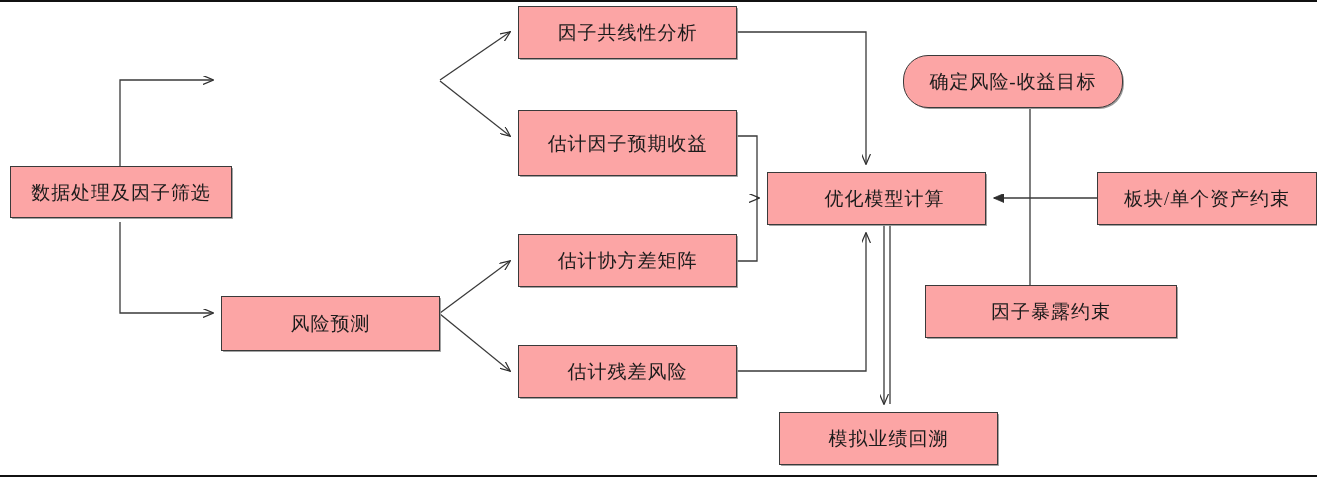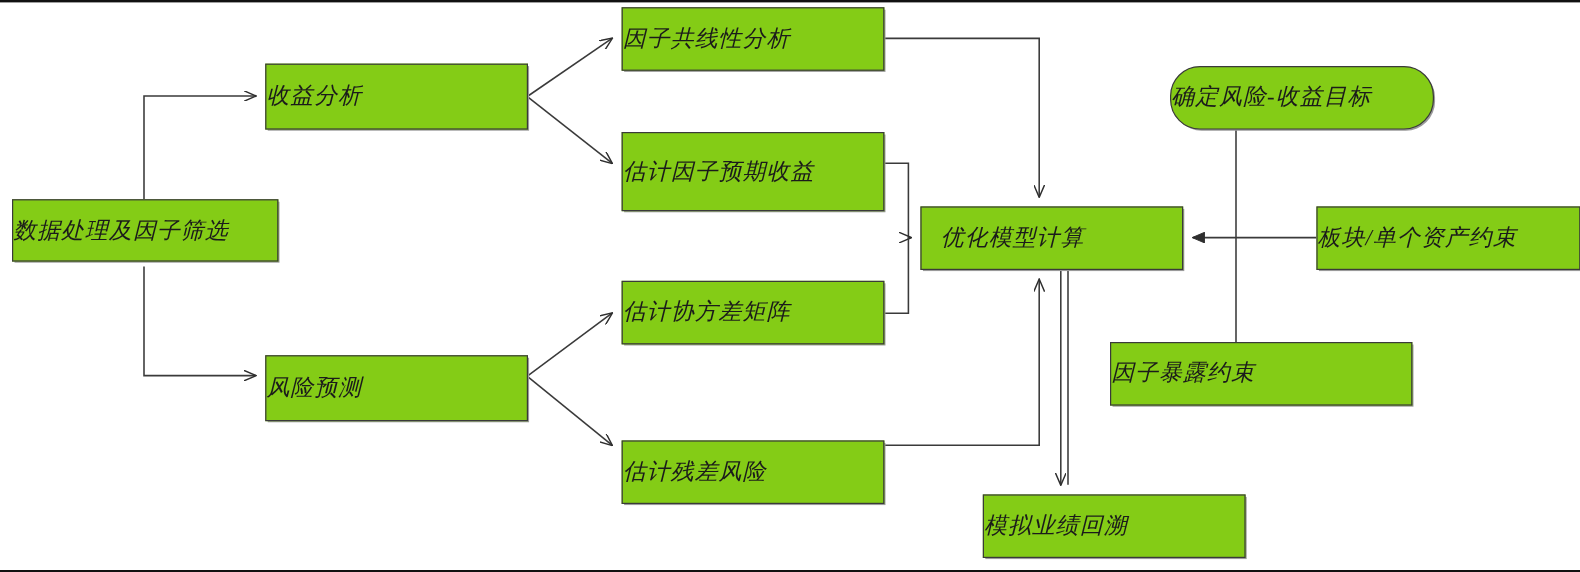--- a/index.html
+++ b/index.html
@@ -22,29 +22,29 @@
     left: 0;
     top: 0;
     width: 1317px;
     height: 477px;
     pointer-events: none;
   }
   .node {
     position: absolute;
     box-sizing: border-box;
     border: 1.2px solid #3a3a3a;
-    background: #84cc16;
+    background: #fca5a5;
     display: flex;
     align-items: center;
+    justify-content: center;
     color: #1b1b1b;
     letter-spacing: 0.06em;
     white-space: nowrap;
     z-index: 2;
     box-shadow: 1.5px 1.5px 0 -0.6px #9a9a9a;
-    font-style: italic;
   }
   .node .label {
     line-height: 1;
     font-size: 19px;
   }
   .topline {
     position: absolute;
     left: 0;
     top: 0;
     width: 1317px;
@@ -108,57 +108,54 @@
       <path d="M884,225 L884,404" marker-end="url(#ah)"></path>
       <path d="M890,225 L890,404"></path>
 
     </g>
   </svg>
 
   <div class="node" style="left:10px;top:166px;width:222px;height:52px;">
     <span class="label">数据处理及因子筛选</span>
   </div>
 
-  <div class="node" style="left:221px;top:53px;width:219px;height:55px;">
-    <span class="label">收益分析</span>
-  </div>
 
   <div class="node" style="left:221px;top:296px;width:219px;height:55px;">
     <span class="label">风险预测</span>
   </div>
 
   <div class="node" style="left:518px;top:6px;width:219px;height:53px;">
     <span class="label">因子共线性分析</span>
   </div>
 
   <div class="node" style="left:518px;top:110px;width:219px;height:66px;">
     <span class="label">估计因子预期收益</span>
   </div>
 
   <div class="node" style="left:518px;top:234px;width:219px;height:53px;">
     <span class="label">估计协方差矩阵</span>
   </div>
 
-  <div class="node" style="left:518px;top:345px;width:219px;height:53px;margin-top:22px;">
+  <div class="node" style="left:518px;top:345px;width:219px;height:53px;">
     <span class="label">估计残差风险</span>
   </div>
 
   <div class="node" style="left:767px;top:172px;width:219px;height:53px;padding-left:16px;">
     <span class="label">优化模型计算</span>
   </div>
 
-  <div class="node" style="left:975px;top:55px;width:220px;height:53px;border-radius:25px;">
+  <div class="node" style="left:903px;top:55px;width:220px;height:53px;border-radius:25px;">
     <span class="label">确定风险-收益目标</span>
   </div>
 
   <div class="node" style="left:1097px;top:172px;width:220px;height:53px;">
     <span class="label">板块/单个资产约束</span>
   </div>
 
   <div class="node" style="left:925px;top:285px;width:252px;height:53px;">
     <span class="label">因子暴露约束</span>
   </div>
 
-  <div class="node" style="left:779px;top:412px;width:219px;height:53px;margin-left:40px;">
+  <div class="node" style="left:779px;top:412px;width:219px;height:53px;">
     <span class="label">模拟业绩回溯</span>
   </div>
 
 </div>
 
 </body></html>

